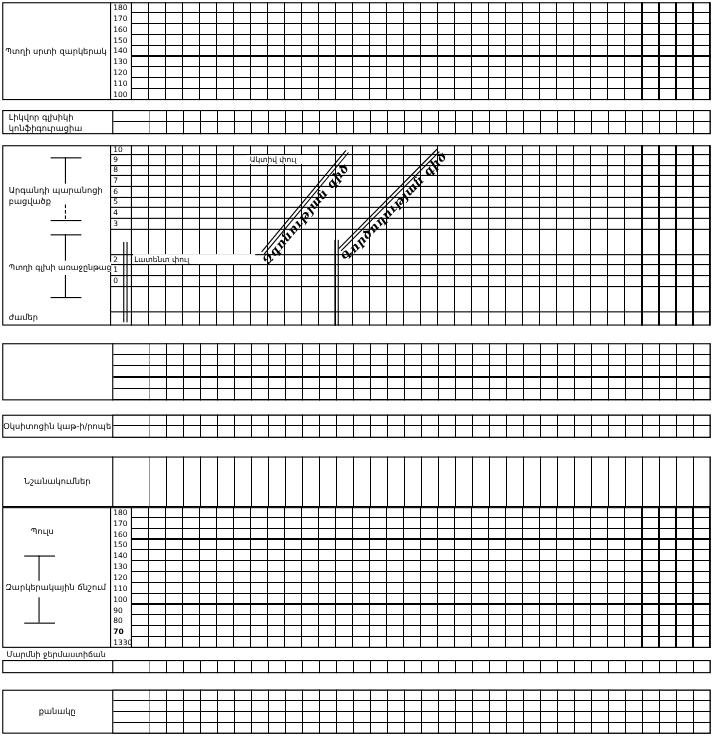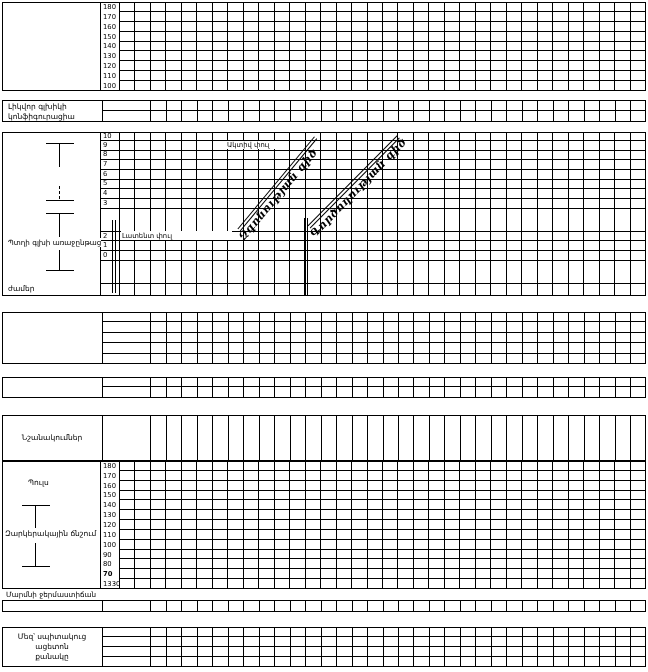--- a/index.html
+++ b/index.html
@@ -34,20 +34,23 @@
 </style>
 </head>
 <body>
 
 <div class="sheet" id="sheet">
 
   <div class="box" style="left:2px;top:2px;width:644px;height:89px"></div>
   <div class="grid" style="left:120px;top:2px;width:526px;height:89px;--cw:15.47px;--rh:9.89px"></div>
   <div class="vline" style="left:100px;top:2px;height:89px"></div>
   <div class="vline" style="left:119px;top:2px;height:89px"></div>
+  <div class="lbl center" style="left:3px;top:2px;width:96px;height:89px">
+    <span>Պտղի սրտի զարկերակ</span>
+  </div>
 
   <div class="box" style="left:2px;top:100px;width:644px;height:22px"></div>
   <div class="grid-r" style="left:103px;top:100px;width:543px;height:22px;--rh:11px"></div>
   <div class="grid-c" style="left:135.5px;top:100px;width:510.5px;height:22px;--cw:15.47px"></div>
   <div class="vline" style="left:102px;top:100px;height:22px"></div>
   <div class="lbl" style="left:8px;top:102px;width:94px">
     <div>Լիկվոր գլխիկի</div>
     <div>կոնֆիգուրացիա</div>
   </div>
 
@@ -82,38 +85,43 @@
 
   <div class="scale-num" style="left:101px;top:231px;height:9px">2</div>
   <div class="lbl tiny" style="left:122px;top:231.6px">Լատենտ փուլ</div>
 
   <div class="marker" style="left:46px;top:143px;width:28px;height:59px">
     <div class="cap" style="left:0;top:0;width:28px"></div>
     <div class="stem" style="left:13px;top:0;height:24px"></div>
     <div class="stem-dash" style="left:13px;top:43px;height:13px"></div>
     <div class="cap" style="left:0;top:57px;width:28px"></div>
   </div>
+  <div class="lbl" style="left:8px;top:168px;width:92px">
+    <div>Արգանդի պարանոցի</div>
+    <div>բացվածք</div>
+  </div>
   <div class="marker" style="left:46px;top:213px;width:28px;height:59px">
     <div class="cap" style="left:0;top:0;width:28px"></div>
     <div class="stem" style="left:13px;top:0;height:24px"></div>
     <div class="stem" style="left:13px;top:37px;height:20px"></div>
     <div class="cap" style="left:0;top:57px;width:28px"></div>
   </div>
   <div class="lbl nowrap" style="left:8px;top:238px;font-size:7.2px;background:#fff">Պտղի գլխի առաջընթաց</div>
   <div class="lbl" style="left:8px;top:284px">ժամեր</div>
 
   <div class="box" style="left:2px;top:312px;width:644px;height:52px"></div>
   <div class="grid-r" style="left:103px;top:312px;width:543px;height:52px;--rh:10.4px"></div>
   <div class="grid-c" style="left:135.5px;top:312px;width:510.5px;height:52px;--cw:15.47px"></div>
   <div class="vline" style="left:102px;top:312px;height:52px"></div>
 
   <div class="box" style="left:2px;top:377px;width:644px;height:21px"></div>
   <div class="grid-r" style="left:103px;top:377px;width:543px;height:21px;--rh:10.5px"></div>
   <div class="grid-c" style="left:135.5px;top:377px;width:510.5px;height:21px;--cw:15.47px"></div>
   <div class="vline" style="left:102px;top:377px;height:21px"></div>
+  <div class="lbl center" style="left:3px;top:377px;width:98px;height:21px">Օկսիտոցին կաթ-ի/րոպե</div>
 
   <div class="box" style="left:2px;top:415px;width:644px;height:46px"></div>
   <div class="grid-c" style="left:135.5px;top:415px;width:510.5px;height:46px;--cw:15.47px"></div>
   <div class="vline" style="left:102px;top:415px;height:46px"></div>
   <div class="lbl center" style="left:3px;top:415px;width:98px;height:46px">Նշանակումներ</div>
 
   <div class="box" style="left:2px;top:461px;width:644px;height:128px"></div>
   <div class="grid" style="left:120px;top:461px;width:526px;height:128px;--cw:15.47px;--rh:9.846px"></div>
   <div class="vline" style="left:100px;top:461px;height:128px"></div>
   <div class="vline" style="left:119px;top:461px;height:128px"></div>
@@ -130,21 +138,20 @@
   <div class="grid-c" style="left:135.5px;top:600px;width:510.5px;height:12px;--cw:15.47px"></div>
   <div class="vline" style="left:102px;top:600px;height:12px"></div>
   <div class="lbl nowrap" style="left:6px;top:590px;font-size:7.2px">Մարմնի ջերմաստիճան</div>
 
   <div class="box" style="left:2px;top:627px;width:644px;height:40px"></div>
   <div class="grid-r" style="left:103px;top:627px;width:543px;height:40px;--rh:10px"></div>
   <div class="grid-c" style="left:135.5px;top:627px;width:510.5px;height:40px;--cw:15.47px"></div>
   <div class="vline" style="left:102px;top:627px;height:40px"></div>
   <div class="lbl center" style="left:3px;top:627px;width:98px;height:40px">
     <div>
-      <div>Մեզ՝ սպիտակուց ացետոն</div>
       <div>քանակը</div>
     </div>
   </div>
 
 <div class="scale-num" style="left: 101px; top: 2px; height: 9.88889px;">180</div>
     <div class="scale-num" style="left: 101px; top: 11.8889px; height: 9.88889px;">170</div>
     <div class="scale-num" style="left: 101px; top: 21.7778px; height: 9.88889px;">160</div>
     <div class="scale-num" style="left: 101px; top: 31.6667px; height: 9.88889px;">150</div>
     <div class="scale-num" style="left: 101px; top: 41.5556px; height: 9.88889px;">140</div>
     <div class="scale-num" style="left: 101px; top: 51.4444px; height: 9.88889px;">130</div>

